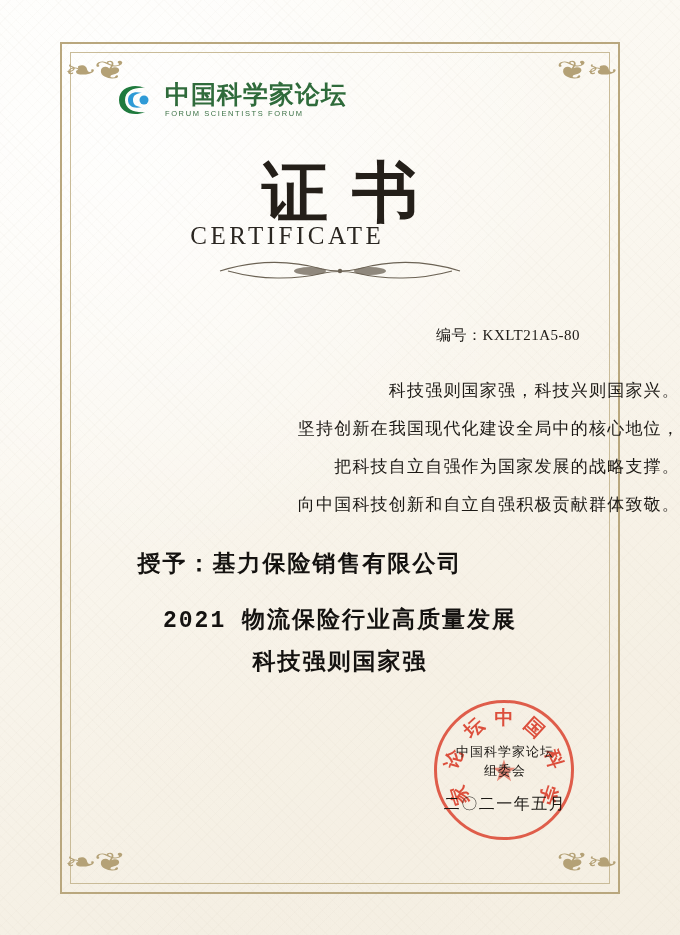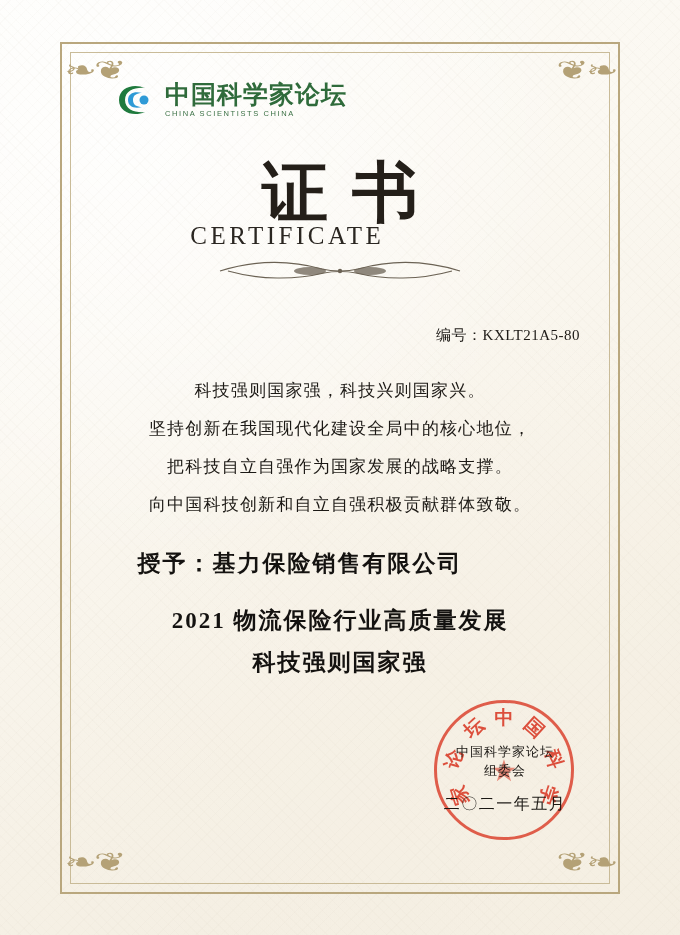--- a/index.html
+++ b/index.html
@@ -158,21 +158,21 @@
     color: #1d1a16;
     letter-spacing: 0.5px;
     white-space: nowrap;
   }
 
   .body-lines {
     position: absolute;
     left: 0;
     top: 372px;
     width: 680px;
-    text-align: center;
+    text-align: right;
   }
   .body-line {
     font-family: "Liberation Serif", serif;
     font-size: 17px;
     color: #1c1915;
     letter-spacing: 1.2px;
     line-height: 38px;
     white-space: nowrap;
   }
 
@@ -191,21 +191,21 @@
   }
 
   .award-title {
     position: absolute;
     left: 0;
     top: 600px;
     width: 680px;
     text-align: center;
   }
   .award-title-line {
-    font-family: Liberation Serif, serif;
+    font-family: Liberation Mono, monospace;
     font-size: 23px;
     font-weight: bold;
     color: #141210;
     letter-spacing: 2px;
     line-height: 42px;
     white-space: nowrap;
   }
 
   
   .seal {
@@ -294,21 +294,21 @@
   <div class="logo-block">
     <div class="logo-mark">
       <svg width="44" height="44" viewBox="0 0 44 44">
         <path d="M33 10 C22 5, 7 9, 7 22 C7 35, 22 39, 33 34 C24 35, 13 32, 13 22 C13 12, 24 9, 33 10 Z" fill="#1f7a3d"></path>
         <path d="M30 15 C23 13, 16 15, 16 22 C16 29, 23 31, 30 29 C25 29, 21 27, 21 22 C21 17, 25 15, 30 15 Z" fill="#2f9ad6"></path>
         <circle cx="32" cy="22" r="4.5" fill="#2f9ad6"></circle>
       </svg>
     </div>
     <div class="logo-text-group">
       <div class="logo-cn">中国科学家论坛</div>
-      <div class="logo-en">CHINA SCIENTISTS CHINA</div>
+      <div class="logo-en">FORUM SCIENTISTS FORUM</div>
     </div>
   </div>
 
   <div class="title-cn">证书</div>
   <div class="title-en">CERTIFICATE</div>
 
   <div class="divider">
     <svg width="260" height="26" viewBox="0 0 260 26">
       <path d="M10 13 C45 2, 80 2, 112 11 C120 13, 124 13, 130 13 C136 13, 140 13, 148 11 C180 2, 215 2, 250 13" fill="none" stroke="#6b6254" stroke-width="1.2"></path>
       <path d="M18 13 C50 22, 85 22, 114 15 C121 13.5, 125 13.5, 130 13.5 C135 13.5, 139 13.5, 146 15 C175 22, 210 22, 242 13" fill="none" stroke="#6b6254" stroke-width="1.2"></path>

